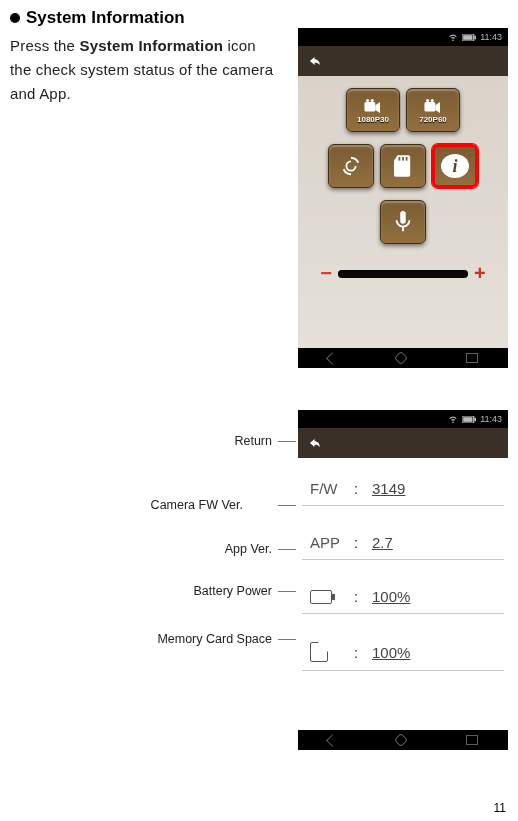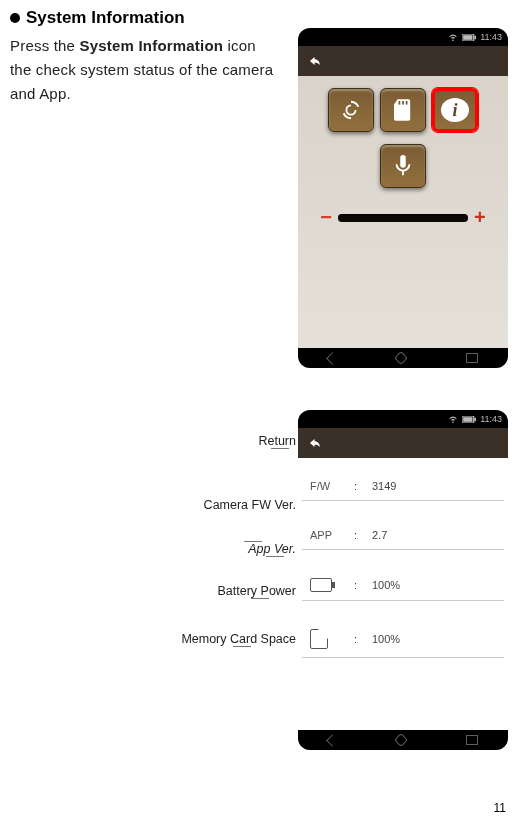--- a/index.html
+++ b/index.html
@@ -39,21 +39,21 @@
 
   .figs-col {
     position: absolute;
     right: 10px;
     top: 28px;
   }
   .phone {
     width: 210px;
     height: 340px;
     background: #86efac;
-    border-radius: 12px;
+    border-radius: 0;
     position: relative;
     overflow: hidden;
     margin-bottom: 42px;
   }
   .statusbar {
     height: 18px;
     background: #000;
     color: #bbb;
     font-size: 9px;
     display: flex;
@@ -178,26 +178,26 @@
   .info-list {
     padding: 22px 4px;
     display:flex; flex-direction:column;
     gap: 28px;
   }
   .info-item {
     display:flex; align-items:center;
     gap: 10px;
     padding: 0 8px 8px 8px;
     border-bottom: 1px solid #c9c9c9;
-    font-size: 11px;
+    font-size: 15px;
     color: #333;
   }
   .info-item .k { width: 34px; color:#555; }
   .info-item .colon { width: 8px; }
-  .info-item .v { flex:1; color:#444; }
+  .info-item .v { flex:1; color:#444;text-decoration:underline; }
   .info-item .icon-cell {
     width: 34px; display:flex; align-items:center;
   }
   .mini-icon {
     width: 22px; height: 14px;
     border: 1px solid #555;
   }
   .mini-icon.battery { position:relative; border-radius:2px; }
   .mini-icon.battery::after{
     content:""; position:absolute; right:-4px; top:3px;
@@ -223,21 +223,20 @@
     top: 412px;
     width: 170px;
     font-size: 12.5px;
     color: #222;
   }
   .callout {
     position:absolute;
     right: 0;
     display:flex; align-items:center; justify-content:flex-end;
     white-space: nowrap;
-    flex-direction: column;
   }
   .callout .line {
     width: 18px; height: 1px;
     background: #777;
     margin-left: 6px;
   }
 
   .page-num {
     position:absolute;
     bottom: 6px; right: 12px;
@@ -274,20 +273,44 @@
     <div class="screen">
       <div class="topbar">
         <div class="returnbtn">
           <svg width="14" height="14" viewBox="0 0 24 24">
               <path d="M13 5l-8 7 8 7v-4c4 0 7 1 9 4 0-6-4-10-9-10z"></path>
             </svg>
         </div>
       </div>
       <div class="content1">
         <div class="row">
+          <div class="tile">
+            <div class="tile-icon">
+                <svg width="20" height="14" viewBox="0 0 24 18">
+                  <rect x="1" y="4" width="14" height="12" rx="2"></rect>
+                  <path d="M15 8l6-4v14l-6-4z"></path>
+                  <circle cx="5" cy="2" r="2"></circle>
+                  <circle cx="11" cy="2" r="2"></circle>
+                </svg>
+              </div>
+            <div class="tile-label">1080P30</div>
+          </div>
+          <div class="tile">
+            <div class="tile-icon">
+                <svg width="20" height="14" viewBox="0 0 24 18">
+                  <rect x="1" y="4" width="14" height="12" rx="2"></rect>
+                  <path d="M15 8l6-4v14l-6-4z"></path>
+                  <circle cx="5" cy="2" r="2"></circle>
+                  <circle cx="11" cy="2" r="2"></circle>
+                </svg>
+              </div>
+            <div class="tile-label">720P60</div>
+          </div>
+        </div>
+        <div class="row">
           <div class="tile small">
             <div class="tile-icon">
                 <svg width="22" height="22" viewBox="0 0 24 24">
                   <path d="M12 6a6 6 0 1 0 6 6h-2a4 4 0 1 1-4-4V6z"></path>
                   <path d="M12 2a10 10 0 0 1 9 6l-2 1A8 8 0 0 0 12 4zM12 22a10 10 0 0 1-9-6l2-1a8 8 0 0 0 7 5z"></path>
                 </svg>
               </div>
           </div>
           <div class="tile small">
             <div class="tile-icon">
@@ -387,21 +410,21 @@
 
 <div class="callouts">
   <div class="callout" style="top: 22px;">
     <span>Return</span>
       <span class="line"></span>
   </div>
   <div class="callout" style="top: 86px; gap: 29px;">
     <span>Camera FW Ver.</span>
       <span class="line"></span>
   </div>
-  <div class="callout" style="top: 130px; font-style: italic;">
+  <div class="callout" style="top: 130px;">
     <span>App Ver.</span>
       <span class="line"></span>
   </div>
   <div class="callout" style="top: 172px;">
     <span>Battery Power</span>
       <span class="line"></span>
   </div>
   <div class="callout" style="top: 220px; justify-content: center;">
     <span>Memory Card Space</span>
       <span class="line"></span>

